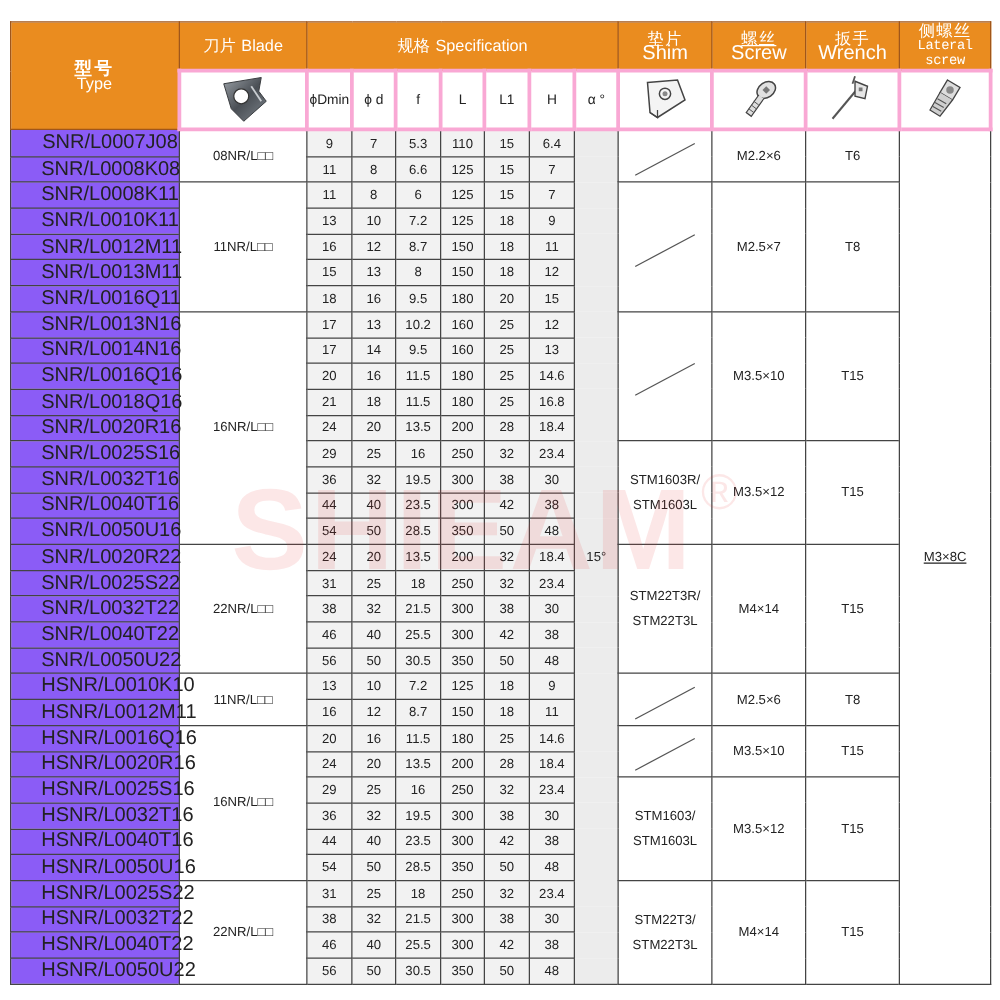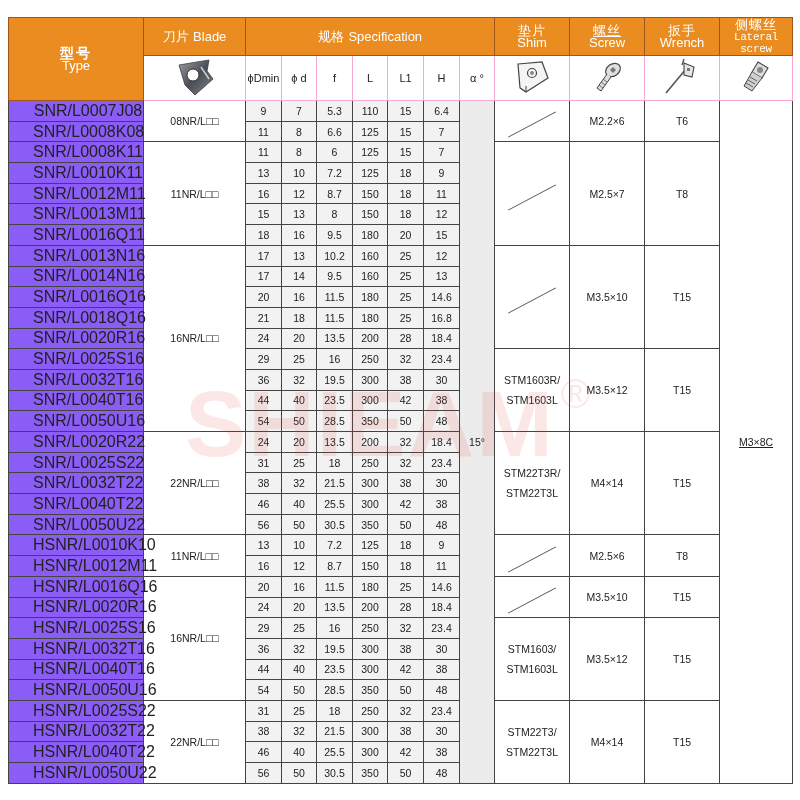--- a/index.html
+++ b/index.html
@@ -4,27 +4,27 @@
 <style>
   html, body { margin: 0; padding: 0; background: #ffffff; }
   body { width: 800px; height: 800px; position: relative; overflow: hidden;
          font-family: "Liberation Sans", "DejaVu Sans", sans-serif; color: #222; }
   .sheet { position: absolute; left: 8px; top: 17px; width: 784px; }
   table { border-collapse: collapse; width: 784px; table-layout: fixed; }
   td, th { padding: 0; text-align: center; vertical-align: middle; font-weight: normal; }
   th { background: #ea8c1f; color: #fff; border: 1px solid #a0561a; }
   .h1 th { height: 32px; }
   .h1 .cn { font-size: 13px; letter-spacing: 1px; display: block; line-height: 13px; }
-  .h1 .en { font-size: 13px; display: block; line-height: 12px; }
+  .h1 .en { font-size: 16px; display: block; line-height: 12px; }
   .h1 .inline { font-size: 13px; }
   .h1 .en.small { font-size: 11px; letter-spacing: -0.3px; font-family: Liberation Mono, monospace; }
   .type-h { font-size: 13px; }
   .type-h .cn { font-size: 14px; letter-spacing: 2px; font-weight: bold; }
   .type-h .en { font-size: 13px; }
-  .h2 td { height: 44px; background: #fff; border: 1px solid #f9a8d4; font-size: 11px; color: #222; }
+  .h2 td { height: 44px; background: #fff; border: 3px solid #f9a8d4; font-size: 11px; color: #222; }
   .h2 td.icon { background: #fff; }
   tbody td { height: 19.7px; font-size: 10.5px; border: 1px solid #444; }
   td.type { background: #8b5cf6; color: #222; font-size: 16px; padding-left: 24px; }
   td.num { background: #f2f2f2; }
   td.blade { background: #fff; font-size: 10.5px; }
   td.alpha { background: #ececec; border-top: none; border-bottom: none; }
   td.shim, td.screw, td.wrench { background: #fff; font-size: 10.5px; line-height: 20px; }
   td.lateral { background: #fff; font-size: 10.5px; text-decoration: underline; }
   .slash { display: inline-block; width: 54px; height: 1px; background: #555;
            transform: rotate(-28deg); }

